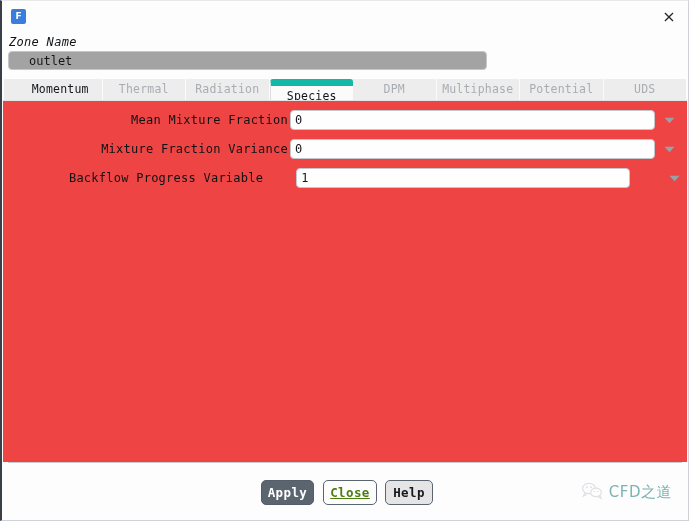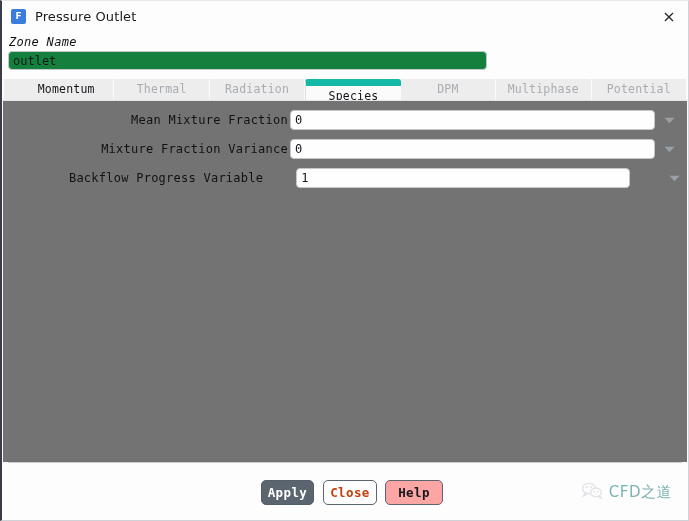--- a/index.html
+++ b/index.html
@@ -78,27 +78,27 @@
     letter-spacing: 0.3px;
     font-style: italic;
   }
   .zone-input {
     position: absolute;
     left: 6px;
     top: 50px;
     width: 479px;
     height: 19px;
     box-sizing: border-box;
-    background: #15803d;
+    background: #a3a3a3;
     border: 1px solid #c3c7cc;
     border-radius: 4px;
     font-family: "DejaVu Sans Mono", monospace;
     font-size: 12px;
     color: #15171a;
-    padding: 0 4px;
+    padding: 0 20px;
     line-height: 17px;
     outline: none;
   }
 
   
   .tabstrip {
     position: absolute;
     left: 2px;
     top: 78px;
     right: 1px;
@@ -131,21 +131,21 @@
     box-shadow: 1px 0 0 #dddee0;
   }
 
   
   .panel {
     position: absolute;
     left: 1px;
     top: 99px;
     right: 1px;
     height: 361px;
-    background: #737373;
+    background: #ef4444;
     border-top: 1px solid #e3e5e7;
   }
   .form-row {
     position: absolute;
     left: 0;
     width: 100%;
     height: 22px;
     display: flex;
     align-items: center;
   }
@@ -219,26 +219,27 @@
     width: 53px;
     background: #5b6570;
     border: 1px solid #545d68;
     color: #ffffff;
   }
   .btn-close {
     left: 321px;
     width: 54px;
     background: #fdfdfe;
     border: 1px solid #5b6570;
-    color: #c2410c;
+    color: #4d7c0f;
+    text-decoration: underline;
   }
   .btn-help {
     left: 383px;
-    width: 58px;
-    background: #fca5a5;
+    width: 48px;
+    background: #e5e5e5;
     border: 1px solid #5b6570;
     color: #15181c;
   }
   .watermark {
     position: absolute;
     right: 16px;
     top: 19px;
     display: flex;
     align-items: center;
     gap: 6px;
@@ -251,35 +252,35 @@
     letter-spacing: 0.5px;
   }
 </style>
 </head>
 <body>
 
 <div class="window">
 
   <div class="titlebar">
     <div class="app-icon">F</div>
-    <div class="title-text">Pressure Outlet</div>
     <div class="close-btn">×</div>
   </div>
 
   <div class="zone-label">Zone Name</div>
   <input class="zone-input" type="text" value="outlet" style="">
 
   <div class="tabstrip">
       <div class="tab enabled">Momentum</div>
       <div class="tab">Thermal</div>
       <div class="tab">Radiation</div>
       <div class="tab active">Species</div>
       <div class="tab">DPM</div>
       <div class="tab">Multiphase</div>
       <div class="tab">Potential</div>
+      <div class="tab">UDS</div>
     </div>
 
   <div class="panel">
       <div class="form-row" style="top: 8px;">
         <div class="row-label">Mean Mixture Fraction</div>
         <input type="text" class="row-input" value="0" style="">
         <div class="row-arrow">
           <svg width="11" height="7" viewBox="0 0 11 7">
             <path d="M0.5 0.8 H10.5 L5.5 6.3 Z" fill="#9aa0a6"></path>
           </svg>

